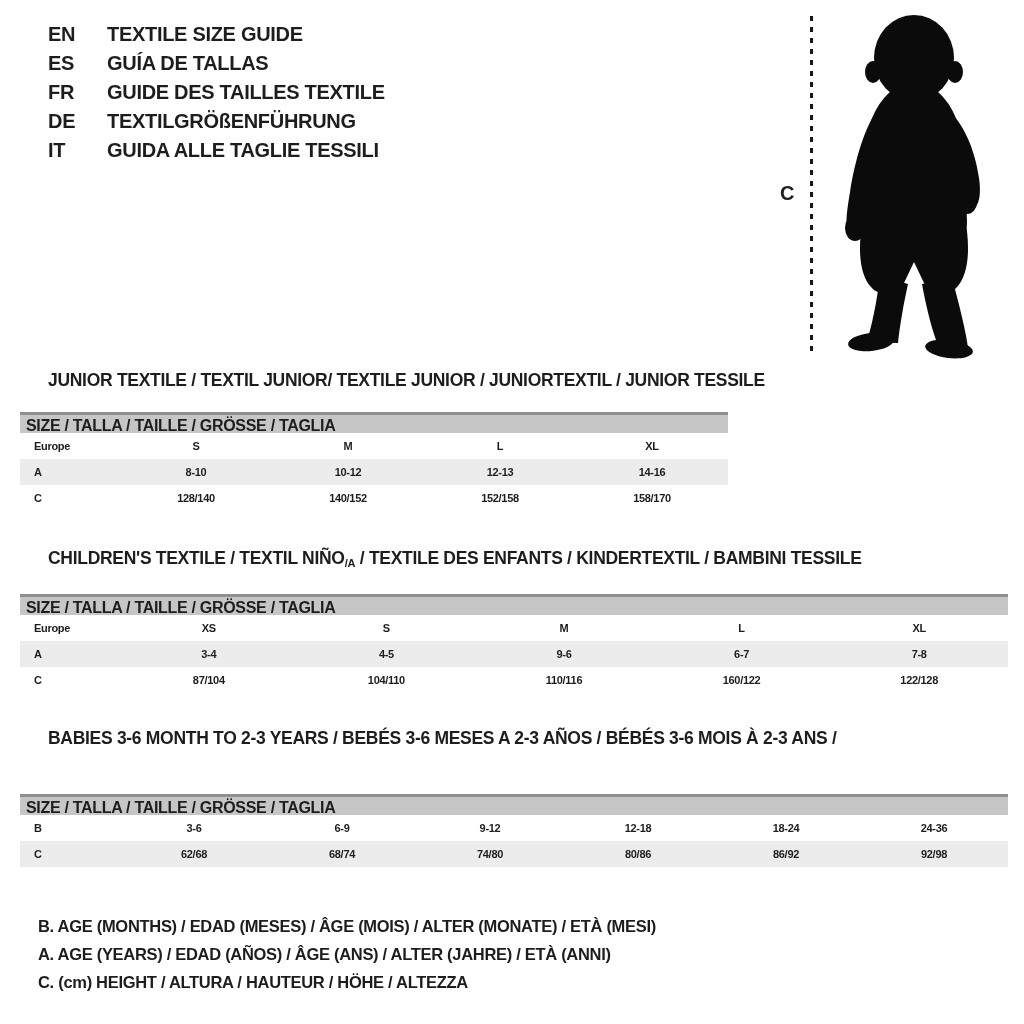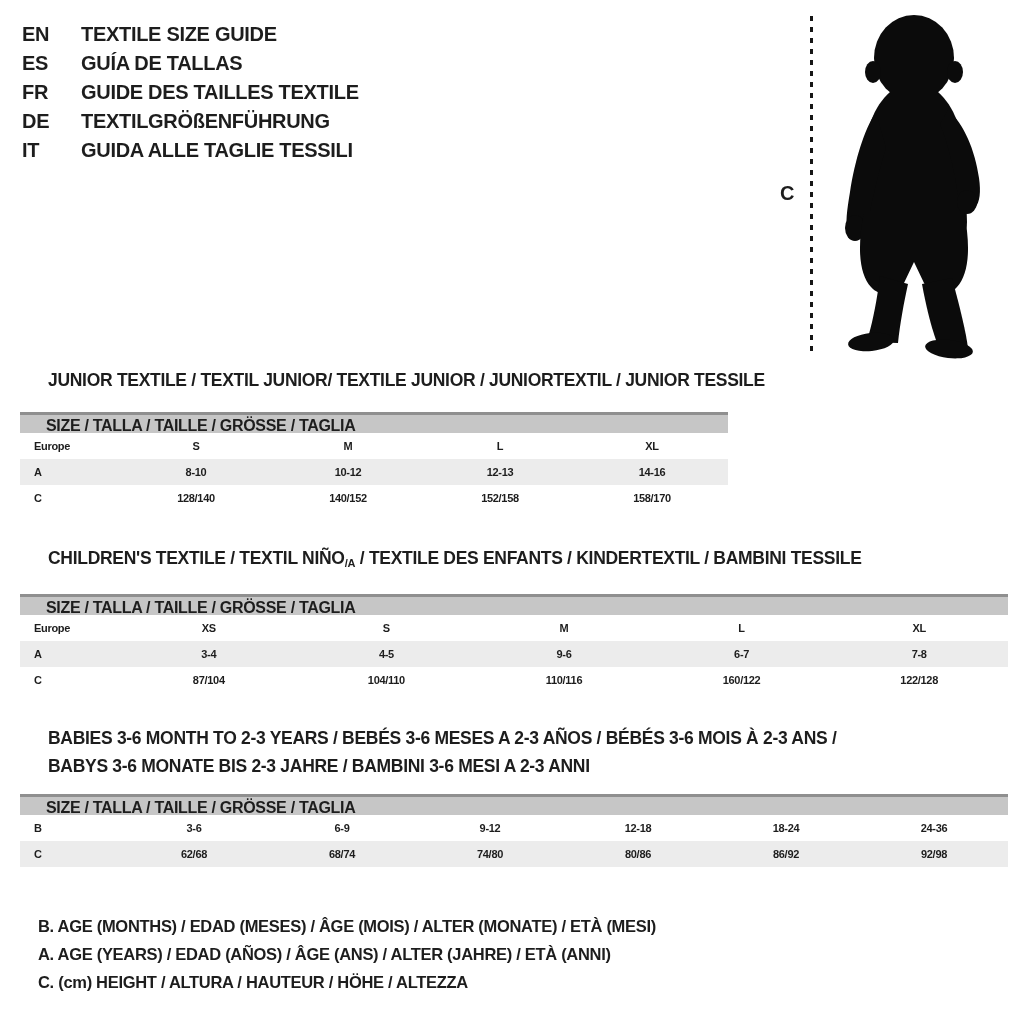--- a/index.html
+++ b/index.html
@@ -3,21 +3,21 @@
 <meta charset="utf-8">
 <style>
   html,body { margin:0; padding:0; }
   .page {
     position:relative; width:1024px; height:1024px; background:#ffffff;
     font-family:"Liberation Sans", sans-serif; font-weight:bold;
     color:#1d1d1d; letter-spacing:-0.3px; overflow:hidden;
   }
 
   
-  .lang-block { position:absolute; left:22px; top:20px; }
+  .lang-block { position:absolute; left:48px; top:20px; }
   .lang-row  { display:flex; font-size:20px; line-height:29px; }
   .lang-code { width:59px; flex:0 0 59px; }
 
   
   .figure-line {
     position:absolute; left:810px; top:16px; width:3px; height:341px;
     background:repeating-linear-gradient(to bottom,#161616 0 5px,transparent 5px 11px);
   }
   .figure-c { position:absolute; left:780px; top:182px; font-size:20px; }
   .figure-svg { position:absolute; left:824px; top:12px; }
@@ -29,21 +29,21 @@
   .title-babies   { top:724px; line-height:28px; }
   .sub { font-size:11px; vertical-align:-3px; letter-spacing:-0.2px; }
 
   
   .size-table { position:absolute; left:20px; }
   .t1 { top:412px; width:708px; }
   .t2 { top:594px; width:988px; }
   .t3 { top:794px; width:988px; }
   .t-header {
     height:21px; line-height:21px; background:#c6c6c6; border-top:3px solid #8f8f8f;
-    font-size:16px; padding-left:26px; box-sizing:border-box;
+    font-size:16px; padding-left:6px; box-sizing:border-box;
   }
   .t-row  { display:flex; height:26px; line-height:26px; font-size:11px; }
   .t-row.shade { background:#ececec; }
   .t-label { flex:0 0 100px; width:100px; padding-left:14px; box-sizing:border-box; }
   .t-cell  { flex:1; text-align:center; }
 
   
   .footnotes { position:absolute; left:38px; top:912px; font-size:16.5px; line-height:28px; }
 </style>
 </head>
@@ -142,21 +142,20 @@
       <span class="t-cell">87/104</span>
       <span class="t-cell">104/110</span>
       <span class="t-cell">110/116</span>
       <span class="t-cell">160/122</span>
       <span class="t-cell">122/128</span>
     </div>
   </div>
 
   <div class="section-title title-babies">
     <div>BABIES 3-6 MONTH TO 2-3 YEARS / BEBÉS 3-6 MESES A 2-3 AÑOS / BÉBÉS 3-6 MOIS À 2-3 ANS /</div>
-    <div>BABYS 3-6 MONATE BIS 2-3 JAHRE / BAMBINI 3-6 MESI A 2-3 ANNI</div>
   </div>
   <div class="size-table t3">
     <div class="t-header">SIZE / TALLA / TAILLE / GRÖSSE / TAGLIA</div>
     <div class="t-row">
       <span class="t-label">B</span>
       <span class="t-cell">3-6</span>
       <span class="t-cell">6-9</span>
       <span class="t-cell">9-12</span>
       <span class="t-cell">12-18</span>
       <span class="t-cell">18-24</span>

